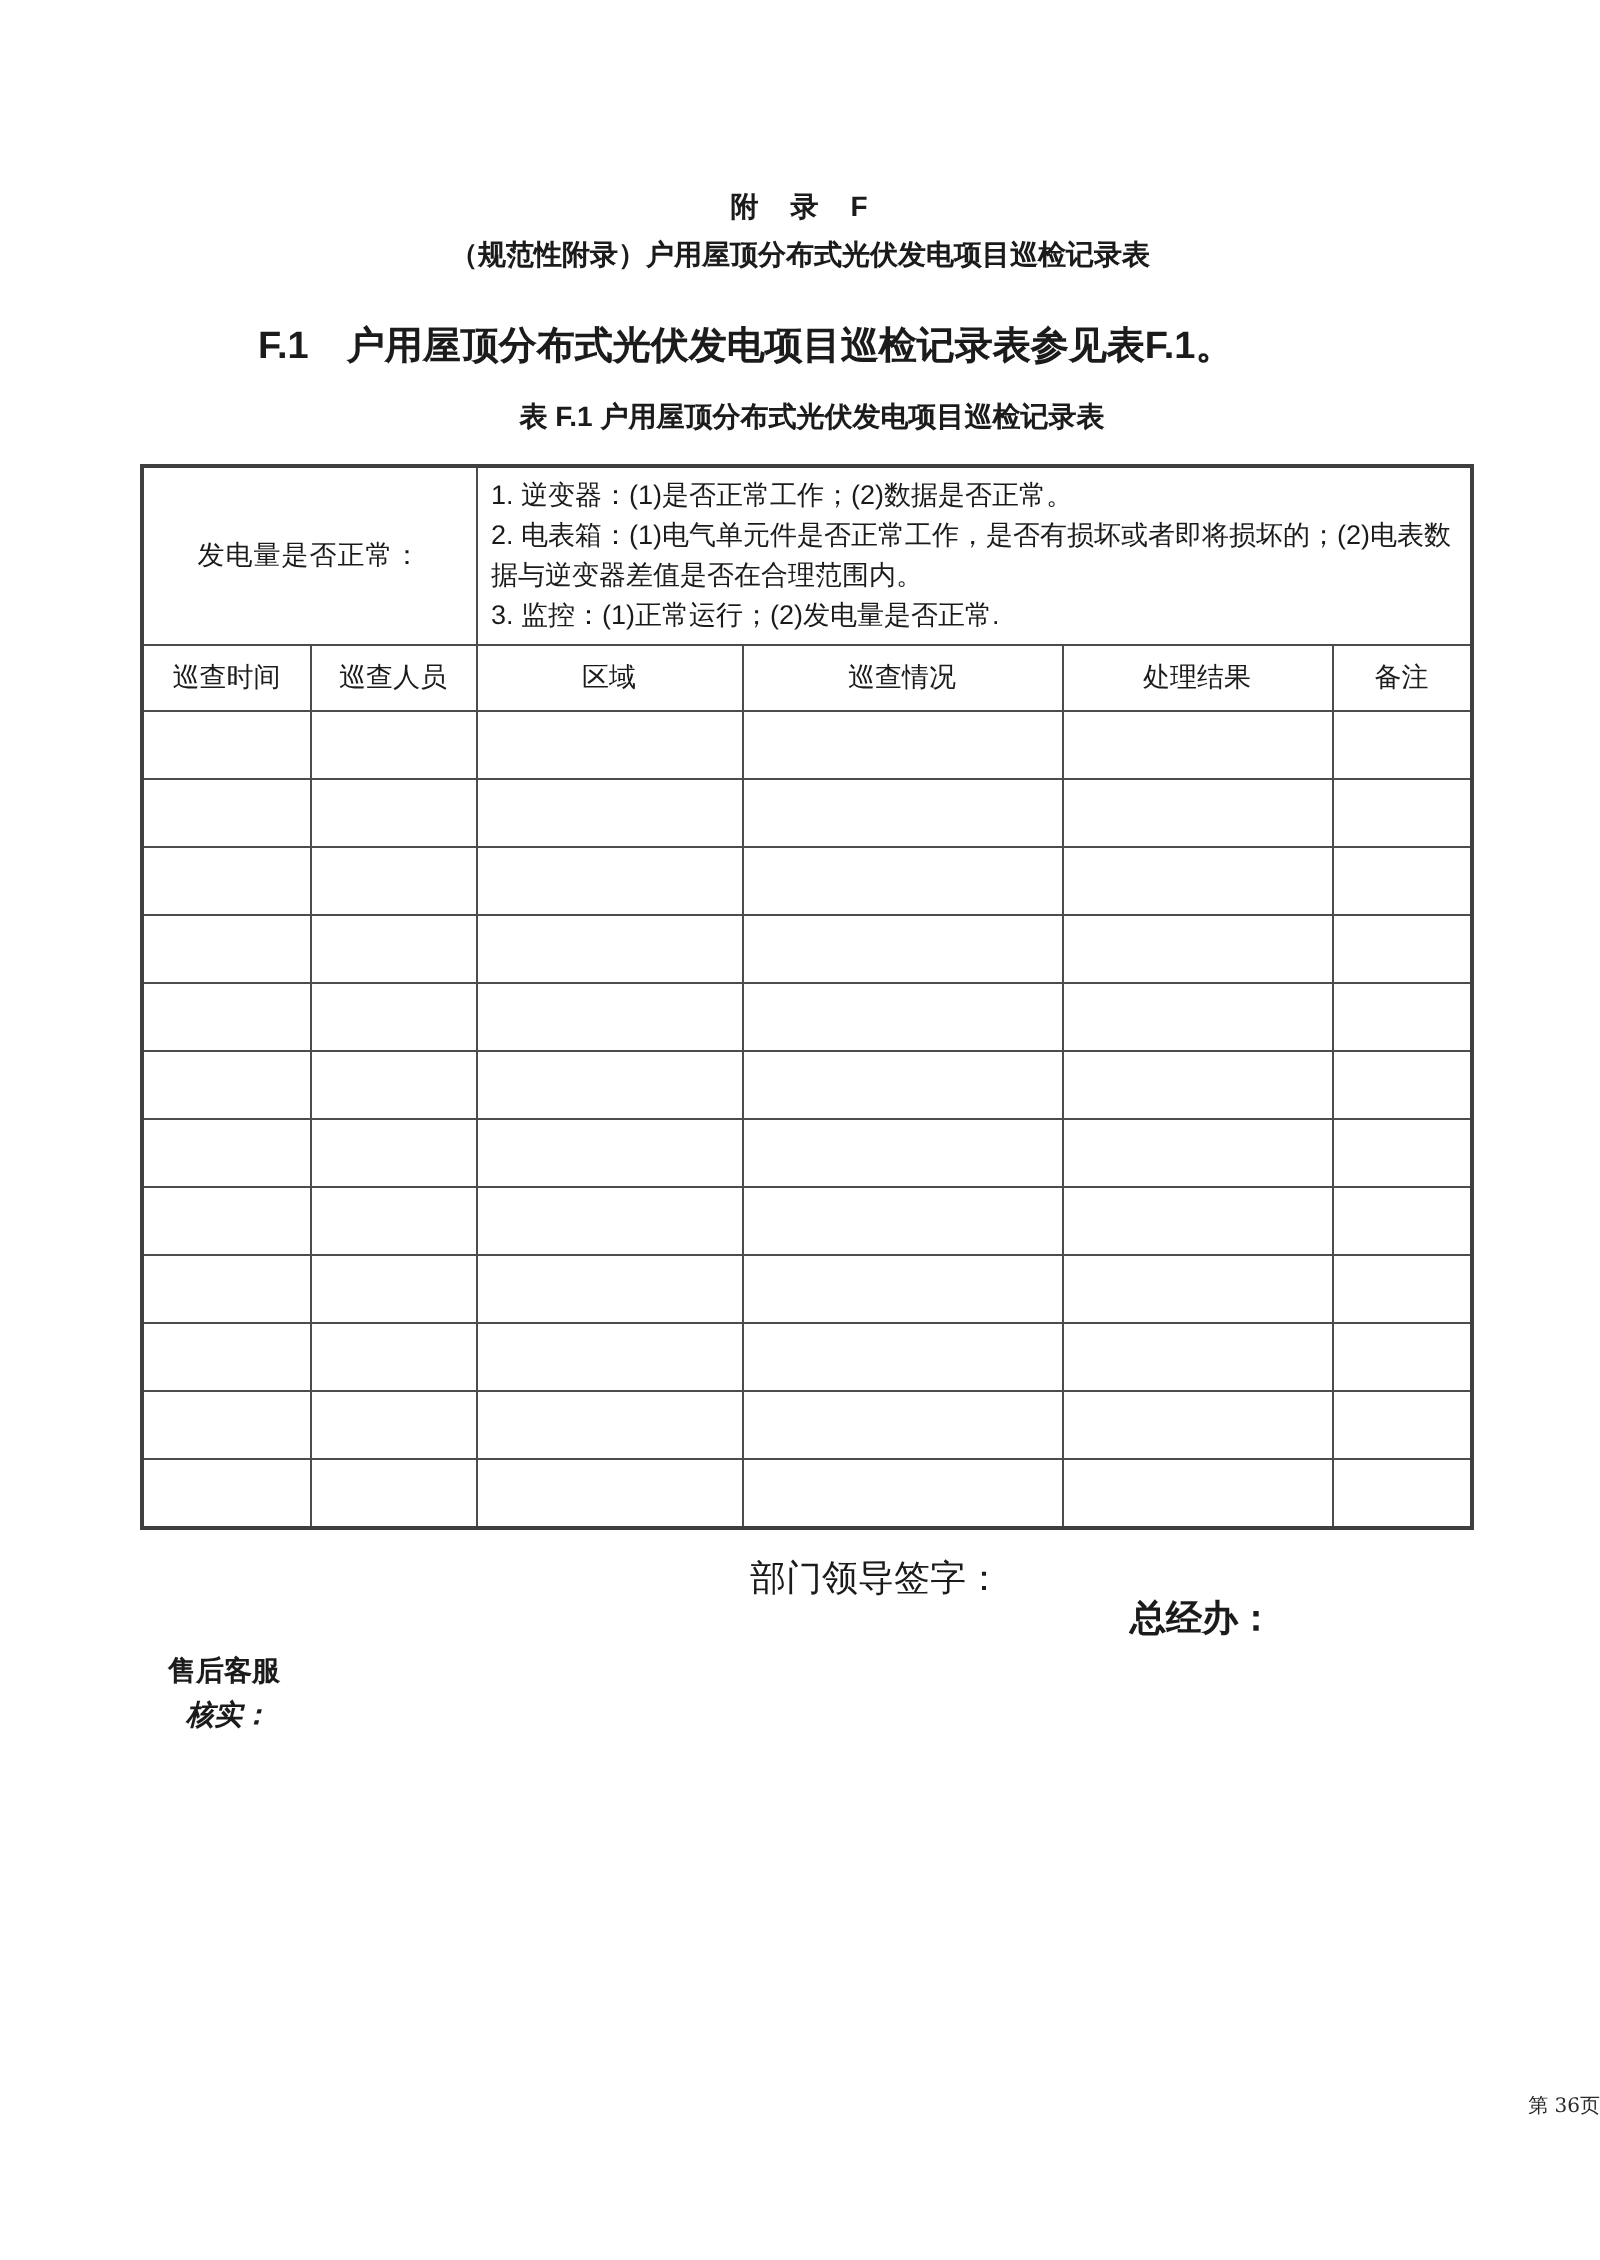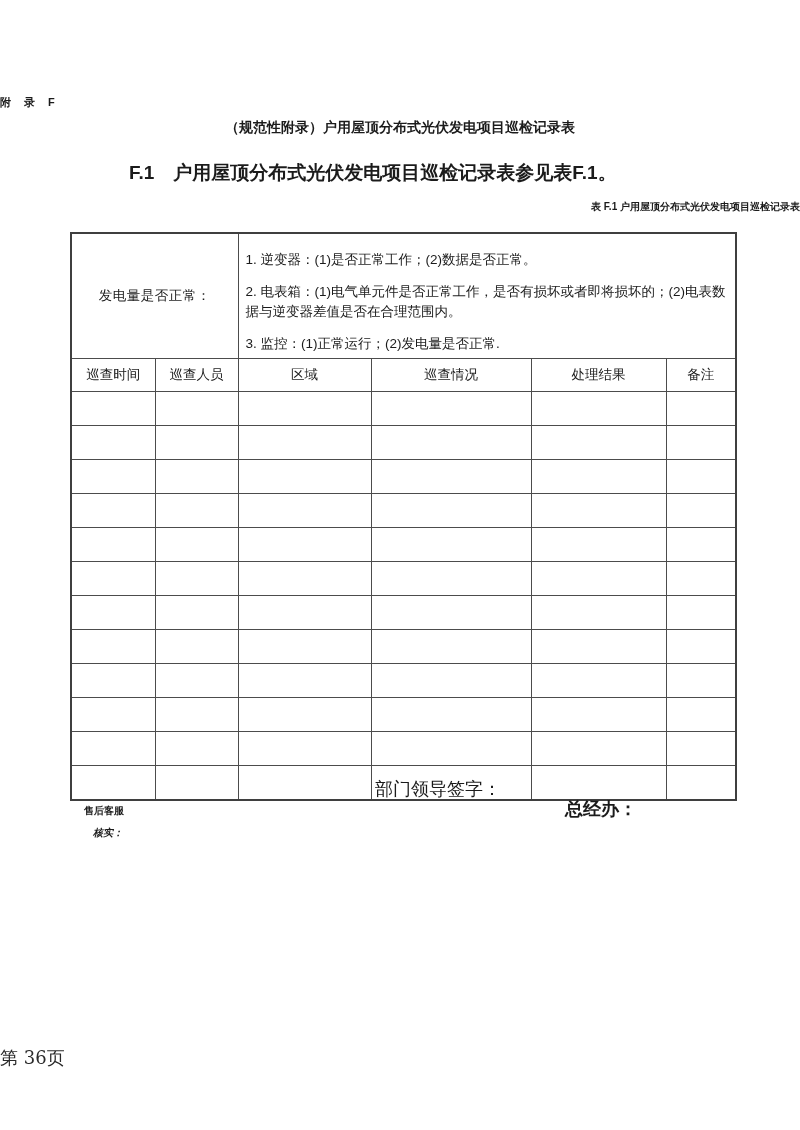--- a/index.html
+++ b/index.html
@@ -9,43 +9,44 @@
     width: 800px;
     height: 1130px;
     background: #ffffff;
     font-family: "Liberation Sans", sans-serif;
     color: #1b1b1b;
     overflow: hidden;
   }
   .doc-title {
     position: absolute;
     top: 95px; left: 0; width: 100%;
-    font-size: 11px;
+    text-align: center;
+    font-size: 14px;
     font-weight: bold;
     letter-spacing: 1px;
   }
   .doc-subtitle {
     position: absolute;
     top: 119px; left: 0; width: 100%;
     text-align: center;
     font-size: 14px;
     font-weight: bold;
   }
   .clause {
     position: absolute;
     top: 160px; left: 116px;
     font-size: 19px;
     font-weight: bold;
     padding-left: 13px;
   }
   .table-caption {
     position: absolute;
     top: 200px; left: 0; width: 100%;
-    text-align: right;
-    font-size: 10px;
+    text-align: center;
+    font-size: 14px;
     font-weight: bold;
     padding-left: 12px;
   }
   table.record-table {
     position: absolute;
     top: 232px; left: 70px;
     width: 665px;
     border-collapse: collapse;
     table-layout: fixed;
     border: 2px solid #3f3f3f;
@@ -63,51 +64,50 @@
     vertical-align: middle;
     letter-spacing: 0.5px;
   }
   .items-content-cell {
     vertical-align: middle;
     padding: 4px 6px 4px 7px;
   }
   .items-content-cell .item-line {
     line-height: 20px;
     text-align: left;
-    margin-top: 12px;
   }
   .col-header-row { height: 33px; margin-top: 20px; }
   .col-header-row th { text-align: center; vertical-align: middle; }
   tbody.record-rows td { height: 34px; }
   .sig-after-sales {
     position: absolute;
-    top: 800px; left: 84px;
-    font-size: 10px;
+    top: 824px; left: 84px;
+    font-size: 14px;
     font-weight: bold;
     line-height: 22px;
   }
   .sig-after-sales .line2 { padding-left: 9px; font-style: italic; }
   .sig-dept {
     position: absolute;
     top: 777px; left: 375px;
     font-size: 18px;
     font-weight: normal;
   }
   .sig-gm {
     position: absolute;
     top: 797px; left: 565px;
     font-size: 18px;
     font-weight: bold;
   }
   .page-footer {
     position: absolute;
     top: 1046px; left: 0; width: 100%;
-    text-align: left;
+    text-align: right;
     font-family: "DejaVu Serif", serif;
-    font-size: 18px;
+    font-size: 10px;
     color: #2a2a2a;
   }
 </style>
 </head>
 <body>
 
 <div class="page">
 
   <div class="doc-title">附　录　F</div>
 

